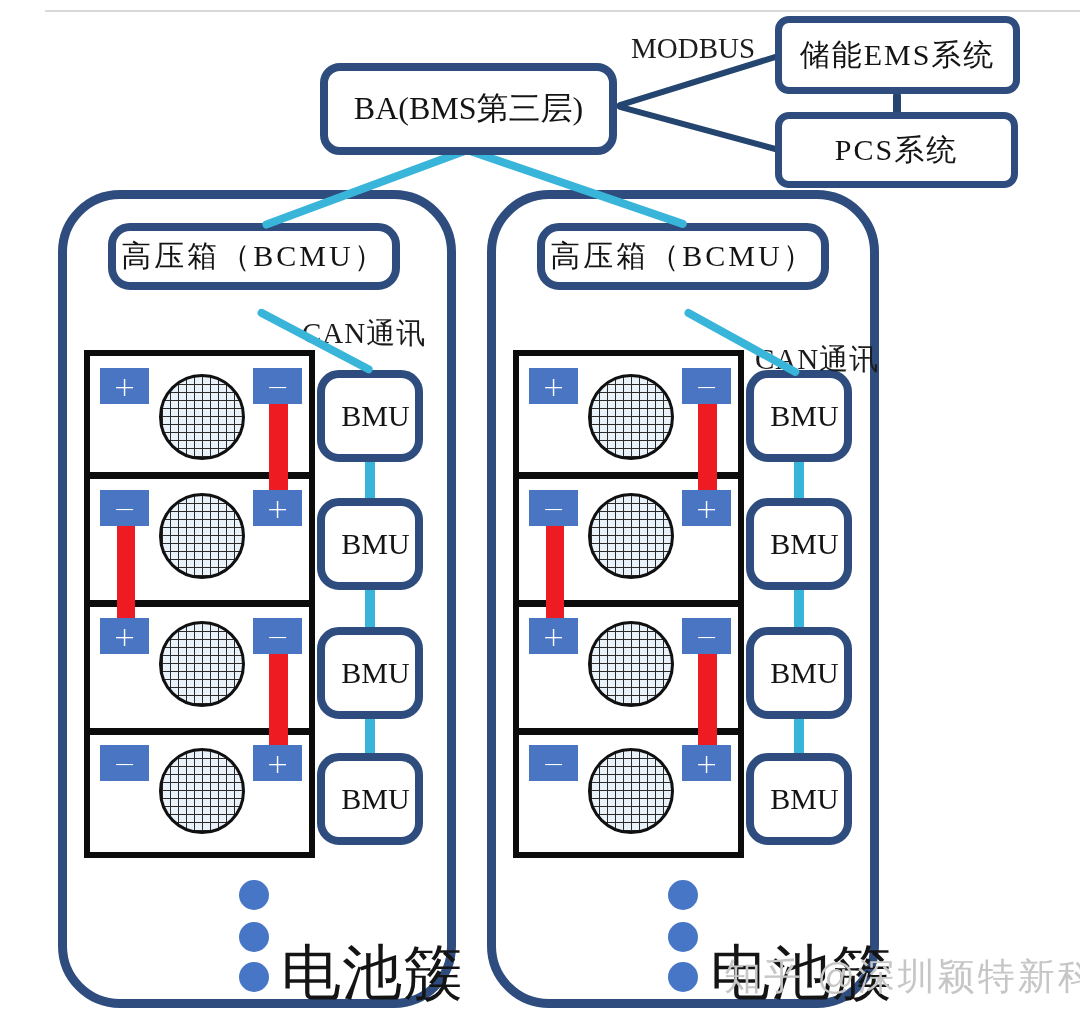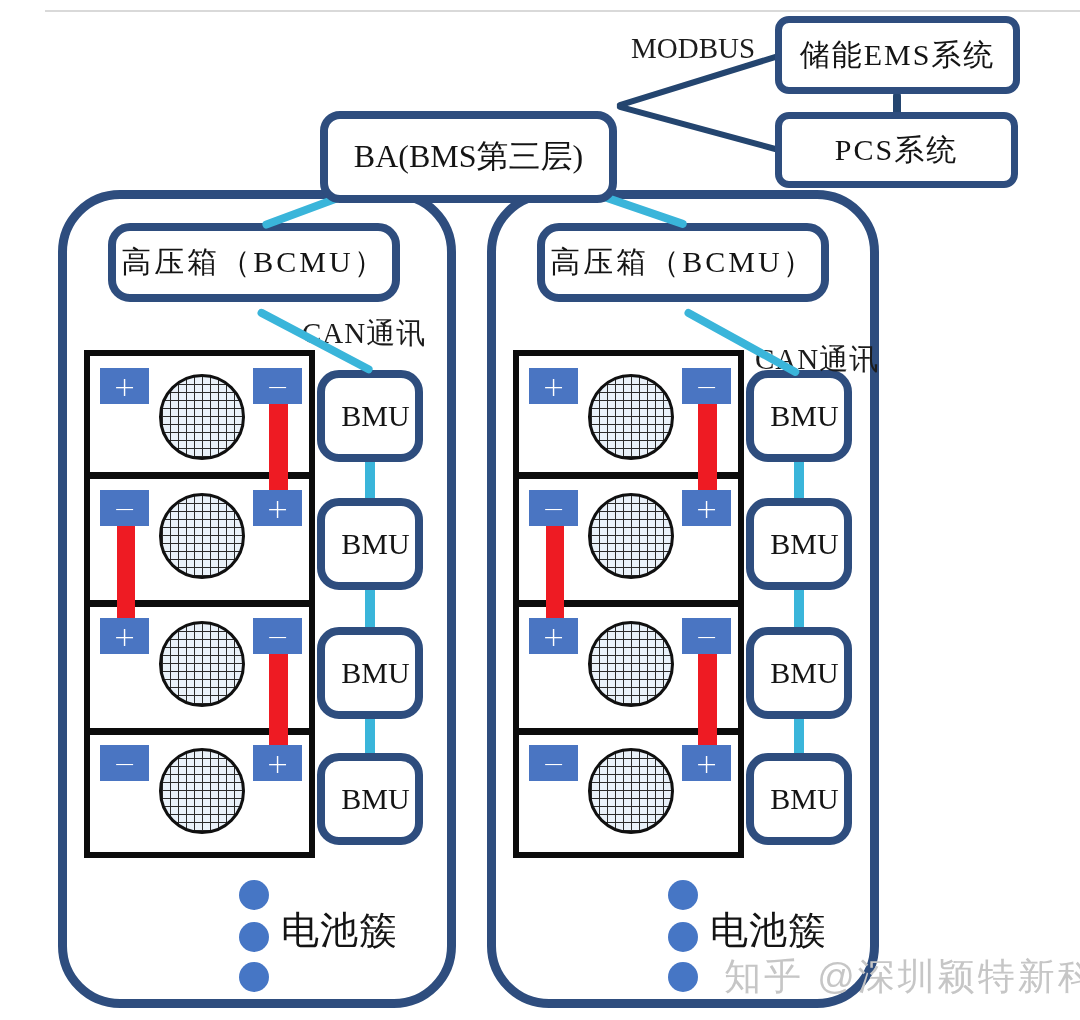--- a/index.html
+++ b/index.html
@@ -18,39 +18,39 @@
   .box{position:absolute;background:#fff;border:7px solid var(--navy);border-radius:16px;
        display:flex;align-items:center;justify-content:center;z-index:3;box-sizing:border-box;}
   .box span{white-space:nowrap;}
   .label{position:absolute;z-index:4;white-space:nowrap;}
   .line{position:absolute;transform-origin:0 50%;z-index:2;border-radius:4px;}
   .cyanline{background:var(--cyan);}
   .darkline{background:var(--navyline);}
   .cluster{position:absolute;top:190px;height:818px;z-index:1;}
   .outline{position:absolute;left:0;top:0;right:0;bottom:0;border:9px solid var(--navy);
            border-radius:62px;background:transparent;z-index:0;box-sizing:border-box;}
-  .bcmu{left:50px;top:33px;width:292px;height:79px;border-width:8px;border-radius:22px;
+  .bcmu{left:50px;top:33px;width:292px;height:67px;border-width:8px;border-radius:22px;
         font-size:30px;letter-spacing:3px;}
   .stack{position:absolute;left:26px;top:160px;width:231px;height:508px;background:#fff;
          border:6px solid #0c0c0c;z-index:2;box-sizing:border-box;}
   .divider{position:absolute;left:0;width:100%;height:7px;background:#0c0c0c;z-index:2;}
   .term{position:absolute;width:49px;height:36px;background:var(--termblue);z-index:4;
         display:flex;align-items:center;justify-content:center;color:#ffffff;
         font-family:"DejaVu Sans",sans-serif;font-weight:300;font-size:27px;line-height:1;}
   .cellcircle{position:absolute;width:86px;height:86px;border-radius:50%;border:3px solid #101010;
         box-sizing:border-box;z-index:1;background-color:#e9f1f9;
         background-image:
           repeating-linear-gradient(0deg,#2a2a2a 0 1.5px,transparent 1.5px 8px),
           repeating-linear-gradient(90deg,#2a2a2a 0 1.5px,transparent 1.5px 8px);}
   .redbar{position:absolute;background:var(--red);z-index:3;}
   .bmu{width:106px;height:92px;border-width:8px;border-radius:22px;font-size:30px;left:259px;padding-left:11px;}
   .bmu-connector{position:absolute;left:307px;top:222px;width:10px;height:382px;
                  background:var(--cyan);z-index:1;}
   .dot{position:absolute;left:181px;width:30px;height:30px;border-radius:50%;background:var(--dotblue);z-index:2;}
-  .clusterlabel{font-size:38px;letter-spacing:1px;z-index:2;}
+  .clusterlabel{font-size:60px;letter-spacing:1px;z-index:2;margin-top:28px;}
   .canlabel{font-size:29px;letter-spacing:1px;color:#1c1c1c;}
   .toplabel{font-size:29px;color:#1c1c1c;}
   .batitle{font-size:32px;}
   .watermark{position:absolute;left:724px;top:952px;font-size:37px;letter-spacing:3px;
              color:#c6c6c6;z-index:6;white-space:nowrap;
              font-family:"Liberation Sans","DejaVu Sans",sans-serif;}
 </style>
 </head>
 <body>
 
@@ -60,21 +60,21 @@
 
   <div class="line darkline" style="left:617px;top:103px;width:170px;height:6px;transform:rotate(-17.2deg);"></div>
   <div class="line darkline" style="left:617px;top:103px;width:168px;height:6px;transform:rotate(15.2deg);"></div>
   <div class="line darkline" style="left:893px;top:92px;width:8px;height:24px;"></div>
 
   <div class="line cyanline" style="left:467px;top:146px;width:218px;height:8px;transform:rotate(159.6deg);"></div>
   <div class="line cyanline" style="left:467px;top:146px;width:232px;height:8px;transform:rotate(18.9deg);"></div>
   <div class="line cyanline" style="left:258px;top:307px;width:129px;height:8px;transform:rotate(27.8deg);"></div>
   <div class="line cyanline" style="left:685px;top:307px;width:130px;height:8px;transform:rotate(28.9deg);"></div>
 
-  <div class="box batitle" style="left:320px;top:63px;width:297px;height:92px;border-width:8px;border-radius:20px;margin-top:48px;">
+  <div class="box batitle" style="left:320px;top:63px;width:297px;height:92px;border-width:8px;border-radius:20px;">
     <span>BA(BMS第三层)</span>
   </div>
   <div class="label toplabel" style="left:631px;top:32px;">MODBUS</div>
   <div class="box" style="left:775px;top:16px;width:245px;height:78px;border-radius:14px;font-size:30px;letter-spacing:2px;">
     <span>储能EMS系统</span>
   </div>
   <div class="box" style="left:775px;top:112px;width:243px;height:76px;border-radius:14px;font-size:30px;letter-spacing:2px;">
     <span>PCS系统</span>
   </div>
 

